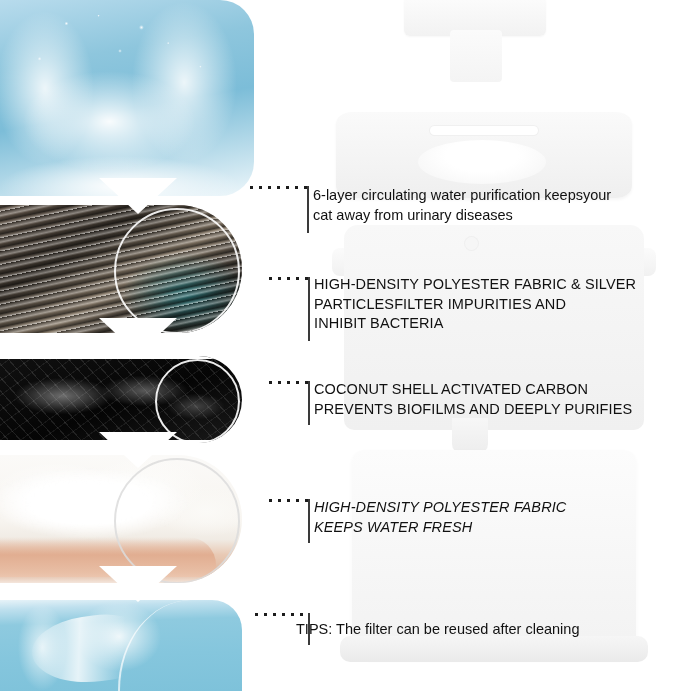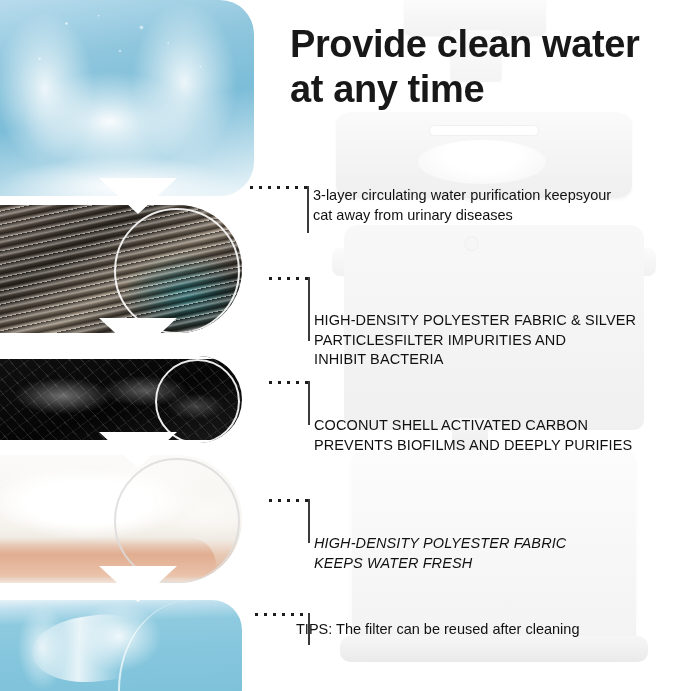--- a/index.html
+++ b/index.html
@@ -204,21 +204,21 @@
     position:absolute;top:0;height:3px;
     background-image:radial-gradient(circle 1.6px,#1c1c1c 99%,transparent 100%);
     background-size:9px 3px;background-repeat:repeat-x;background-position:0 0;
   }
   .lead-bar{position:absolute;width:2px;background:#3a3a3a;}
   .anno-text{
     position:absolute;color:#111111;
     font-size:14.5px;line-height:19.5px;
     white-space:pre-line;
   }
-  .anno-text.upper{letter-spacing:.1px;margin-top:36px;}
+  .anno-text.upper{letter-spacing:.1px;}
 
   
   .co1 .lead-dots{left:247px;top:186px;width:62px;}
   .co1 .lead-bar{left:307px;top:186px;height:47px;}
   .co1 .anno-text{left:313px;top:186px;width:360px;}
 
   .co2 .lead-dots{left:266px;top:277px;width:44px;}
   .co2 .lead-bar{left:308px;top:277px;height:64px;}
   .co2 .anno-text{left:314px;top:275px;width:362px;}
 
@@ -246,22 +246,20 @@
     <div class="bg-product fz-lid-slot"></div>
     <div class="bg-product fz-lid-dome"></div>
     <div class="bg-product fz-body-rim"></div>
     <div class="bg-product fz-body"></div>
     <div class="bg-product fz-dot"></div>
     <div class="bg-product fz-spout"></div>
     <div class="bg-product fz-tank"></div>
     <div class="bg-product fz-tank-base"></div>
   </div>
 
-  <div class="headline">Provide clean
-water at any time</div>
 
   <div class="panel p1">
     <div class="inner"></div>
     <div class="spray"></div>
   </div>
 
   <div class="panel p2">
     <div class="inner"></div>
     <div class="cap-ring"></div>
   </div>
@@ -287,21 +285,21 @@
   </div>
 
   <div class="chev c1"></div>
   <div class="chev c2"></div>
   <div class="chev c3"></div>
   <div class="chev c4"></div>
 
   <div class="callout co1">
     <div class="lead-dots"></div>
     <div class="lead-bar"></div>
-    <div class="anno-text">3-layer circulating water purification keepsyour
+    <div class="anno-text">6-layer circulating water purification keepsyour
 cat away from urinary diseases</div>
   </div>
 
   <div class="callout co2">
     <div class="lead-dots"></div>
     <div class="lead-bar"></div>
     <div class="anno-text upper">HIGH-DENSITY POLYESTER FABRIC &amp; SILVER
 PARTICLESFILTER IMPURITIES AND
 INHIBIT BACTERIA</div>
   </div>

